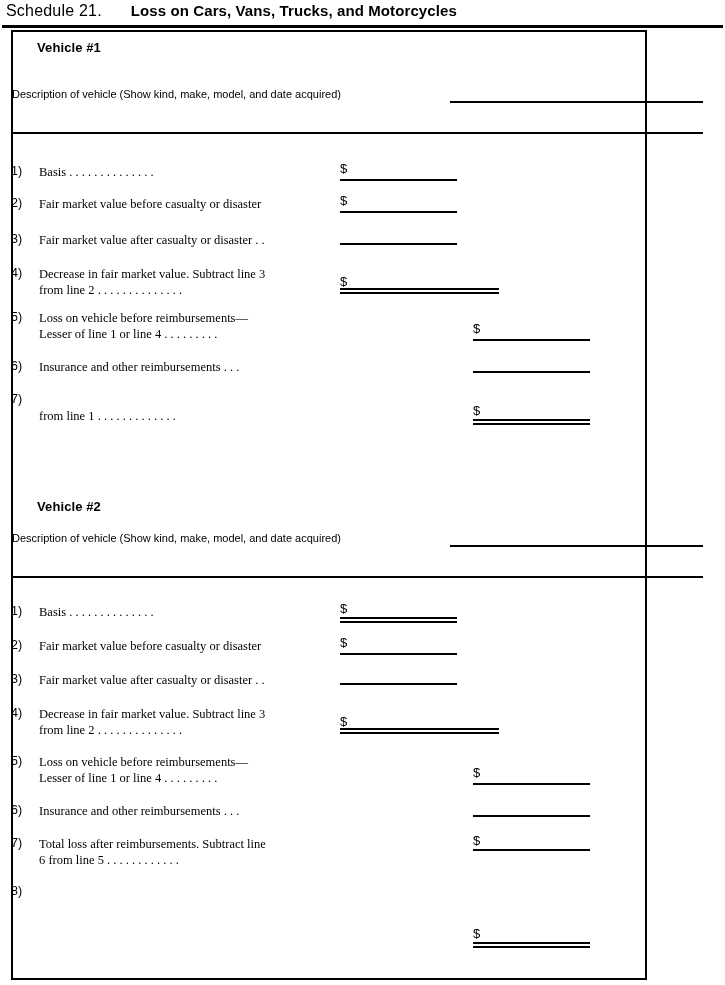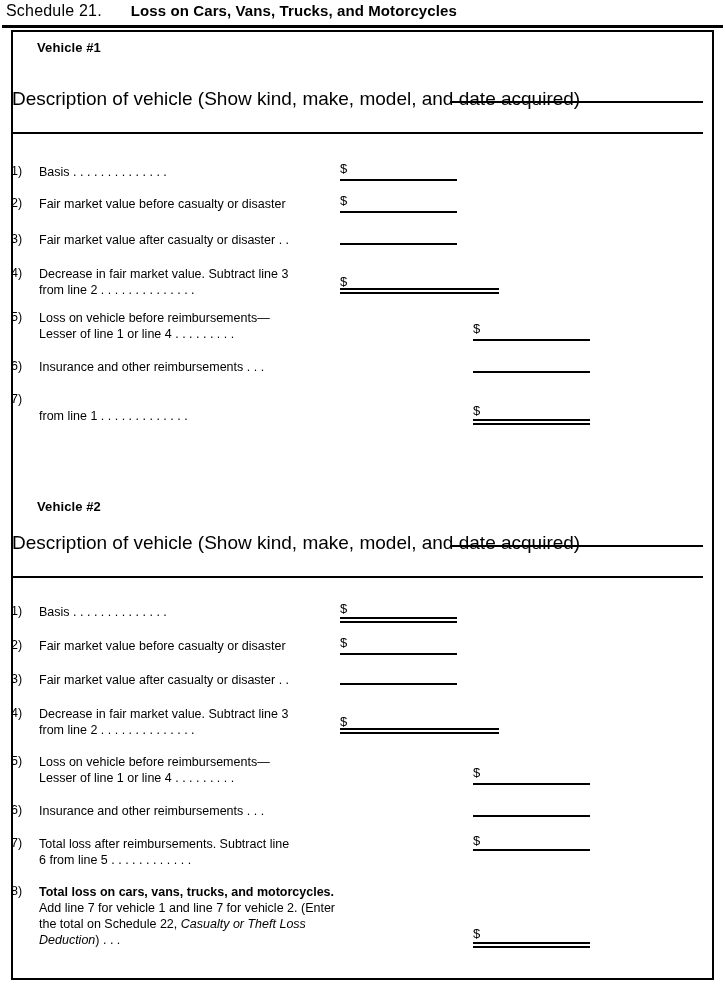--- a/index.html
+++ b/index.html
@@ -54,55 +54,56 @@
     width: 721px;
     height: 3px;
     background: #000;
   }
 
   
   .form-box {
     position: absolute;
     left: 11px;
     top: 30px;
-    width: 703px;
+    width: 636px;
     height: 950px;
     border: 2px solid #000;
     box-sizing: border-box;
     background: #fff;
     padding-left: 20px;
   }
 
   
   .vehicle-label {
     position: absolute;
     font-size: 13px;
     font-weight: bold;
     letter-spacing: 0.1px;
   }
   .desc-text {
     position: absolute;
-    font-size: 19px;
+    font-size: 11px;
     white-space: nowrap;
   }
   .rule {
     position: absolute;
     background: #000;
     height: 2px;
   }
 
   .line-no {
     position: absolute;
     font-size: 12.5px;
   }
   .line-text {
     position: absolute;
     font-size: 12.5px;
     line-height: 16px;
     white-space: nowrap;
+    font-family: Liberation Serif, serif;
   }
   .line-text.wrap {
     white-space: normal;
     width: 330px;
   }
   .dollar {
     position: absolute;
     font-size: 13px;
   }
 
@@ -215,18 +216,17 @@
     <div class="line-text" style="left:26px; top:771px;">Insurance and other reimbursements    .    .    .</div>
     <div class="amt-line" style="left:460px; top:783px; width:117px;"></div>
 
     <div class="line-no" style="left:-2px; top:804px;">7)</div>
     <div class="line-text" style="left:26px; top:804px;">Total loss after reimbursements. Subtract line</div>
     <div class="line-text" style="left:26px; top:820px;">6 from line 5    .    .    .    .    .    .    .    .    .    .    .    .</div>
     <div class="dollar" style="left:460px; top:801px;">$</div>
     <div class="amt-line" style="left:460px; top:817px; width:117px;"></div>
 
     <div class="line-no" style="left:-2px; top:852px;">8)</div>
-    <div class="line-text wrap" style="left:26px; top:852px; width:310px;"><span class="bold">Total loss on cars, vans, trucks, and motorcycles.</span><span> Add line 7 for vehicle 1 and line 7 for vehicle 2. (Enter the total on Schedule 22, </span><span class="ital">Casualty or Theft Loss Deduction</span><span>)  .    .    .</span></div>
     <div class="dollar" style="left:460px; top:894px;">$</div>
     <div class="amt-line dbl" style="left:460px; top:910px; width:117px;"></div>
 
   </div>
 </div>
 
 </body></html>

